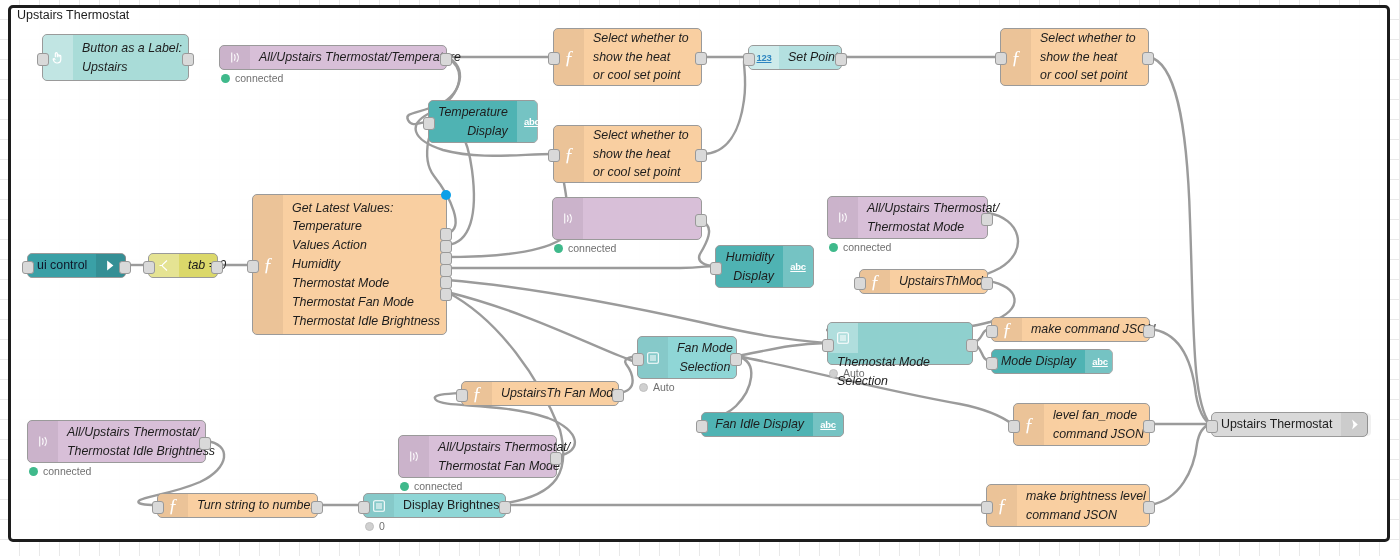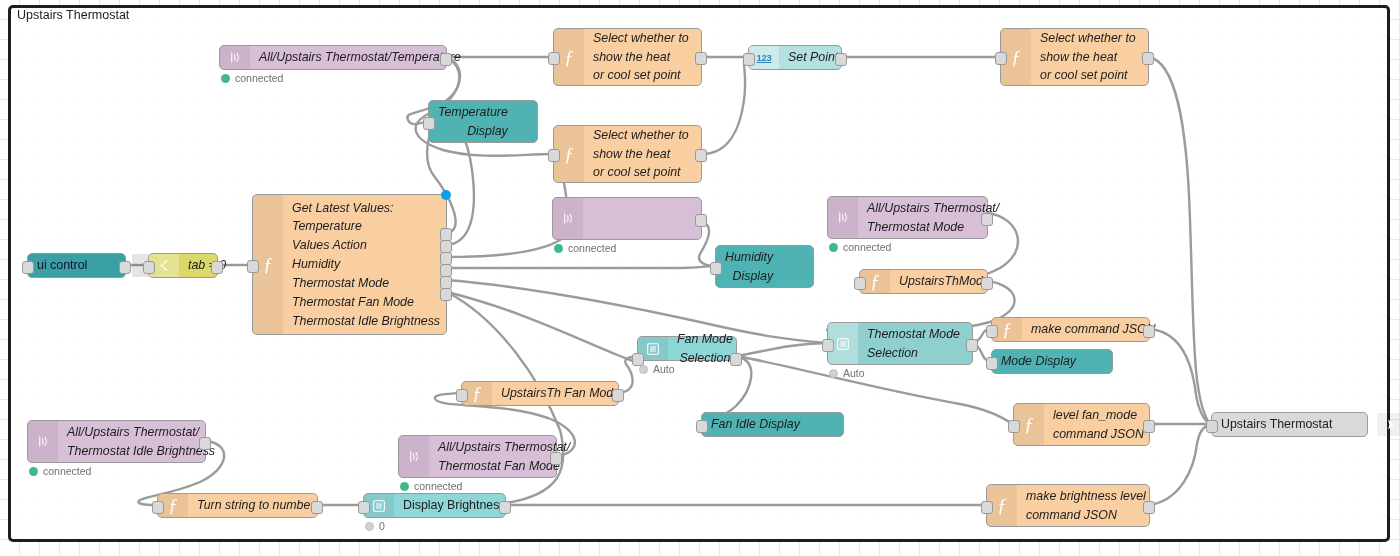--- a/index.html
+++ b/index.html
@@ -48,21 +48,20 @@
     display:flex;align-items:center;justify-content:center;
     background:rgba(0,0,0,0.06);
     border-radius:4px 0 0 4px;
     color:#ffffff;
     font-size:17px;
     line-height:1;
   }
   .node.icon-right .icon-box{
     border-radius:0 4px 4px 0;
     order:2;
-    margin-left:36px;
   }
   .node .label{
     flex:1 1 auto;
     display:flex;flex-direction:column;justify-content:center;
     padding:0 9px;
     font-size:12.4px;
     font-style:italic;
     color:#1d1d1d;
     line-height:1.52;
   }
@@ -76,21 +75,21 @@
   
   .n-function{background:#f9cfa1;}
   .n-function .icon-box{background:rgba(0,0,0,0.055);}
   .n-mqtt{background:#d8bfd8;}
   .n-text{background:#4fb3b3;}
   .n-text .icon-box{background:rgba(255,255,255,0.22);}
   .n-numeric{background:#b3e0e0;}
   .n-numeric .icon-box{background:rgba(255,255,255,0.35);}
   .n-button{background:#a9dcd8;}
   .n-button .icon-box{background:rgba(255,255,255,0.28);}
-  .n-dropdown{background:#8fd0ce;}
+  .n-dropdown{background:#8fd0ce;flex-direction:column;}
   .n-dropdown .icon-box{background:rgba(255,255,255,0.3);}
   .n-dropdown2{background:#8fd6d6;}
   .n-uicontrol{background:#3aa0a6;}
   .n-uicontrol .icon-box{background:rgba(0,0,0,0.10);}
   .n-uicontrol .label{color:#0f172a;font-style:normal;}
   .n-switch{background:#dbd86a;}
   .n-switch .icon-box{background:rgba(255,255,255,0.28);}
   .n-link{background:#d9d9d9;}
   .n-link .icon-box{background:rgba(0,0,0,0.06);color:#ffffff;}
 
@@ -201,20 +200,33 @@
 
     <path d="M318,505 C340,505 352,505 362,505"></path>
 
     <path d="M506,505 C650,505 850,505 985,505"></path>
 
     <path d="M1150,505 C1180,500 1194,470 1197,444 C1199,432 1204,426 1210,424"></path>
 
     <path d="M1150,424 C1175,424 1190,424 1210,424"></path>
   </svg>
 
+  <div class="node n-button left" style="left:42px;top:34px;width:147px;height:47px;">
+    <div class="icon-box">
+      <svg width="16" height="16" viewBox="0 0 24 24" fill="none" stroke="#ffffff" stroke-width="1.8">
+        <path d="M8 11V5.5a1.5 1.5 0 013 0V11V8.5a1.3 1.3 0 012.6 0V11v-1.5a1.3 1.3 0 012.6 0V14c0 3.3-2 5.5-5 5.5h-1c-2 0-3.2-1-4.2-2.6L5 14.6c-.5-.9 0-1.8 1-1.8.6 0 1 .3 1.3.8l.7 1.1"></path>
+      </svg>
+    </div>
+    <div class="label">
+      <span>Button as a Label:</span>
+      <span>Upstairs</span>
+    </div>
+    <div class="port in" style="top:18px;"></div>
+    <div class="port out" style="top:18px;"></div>
+  </div>
 
   <div class="node n-mqtt left" style="left:219px;top:45px;width:228px;height:25px;">
     <div class="icon-box">
       <svg width="15" height="15" viewBox="0 0 24 24" fill="none" stroke="#ffffff" stroke-width="1.7">
         <path d="M6 4v16M10 7c1.8 2.5 1.8 7.5 0 10M14 5c3 4 3 10 0 14"></path>
       </svg>
     </div>
     <div class="label">
       <span>All/Upstairs Thermostat/Temperature</span>
     </div>
@@ -420,21 +432,21 @@
   <div class="node n-text icon-right right" style="left:991px;top:349px;width:122px;height:25px;">
     <div class="icon-box">
         <span class="icon-abc">abc</span>
       </div>
     <div class="label">
       <span>Mode Display</span>
     </div>
     <div class="port in" style="top:7px;"></div>
   </div>
 
-  <div class="node n-dropdown2 center" style="left:637px;top:336px;width:100px;height:25px;">
+  <div class="node n-dropdown2 center" style="left:637px;top:336px;width:100px;height:43px;">
     <div class="icon-box">
       <svg width="16" height="16" viewBox="0 0 24 24" fill="none" stroke="#ffffff" stroke-width="1.6">
         <rect x="4" y="4" width="16" height="16" rx="2"></rect>
         <path d="M7.5 9h9M7.5 12h9M7.5 15h9"></path>
       </svg>
     </div>
     <div class="label">
       <span>Fan Mode</span>
       <span>Selection</span>
     </div>

